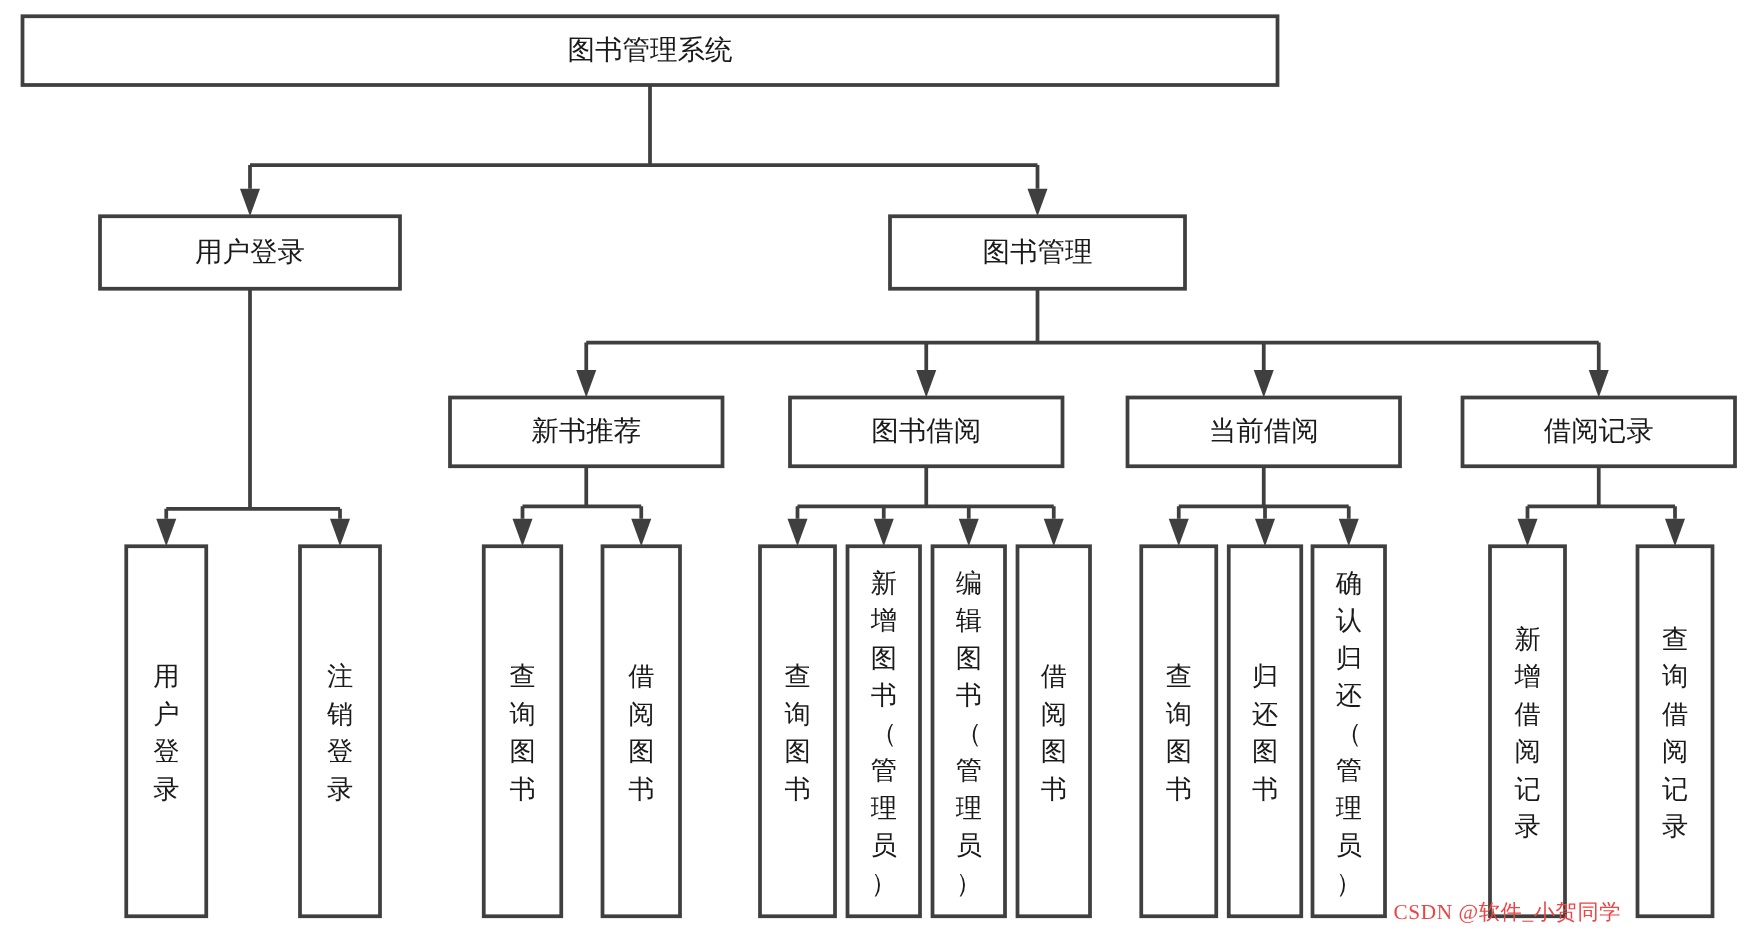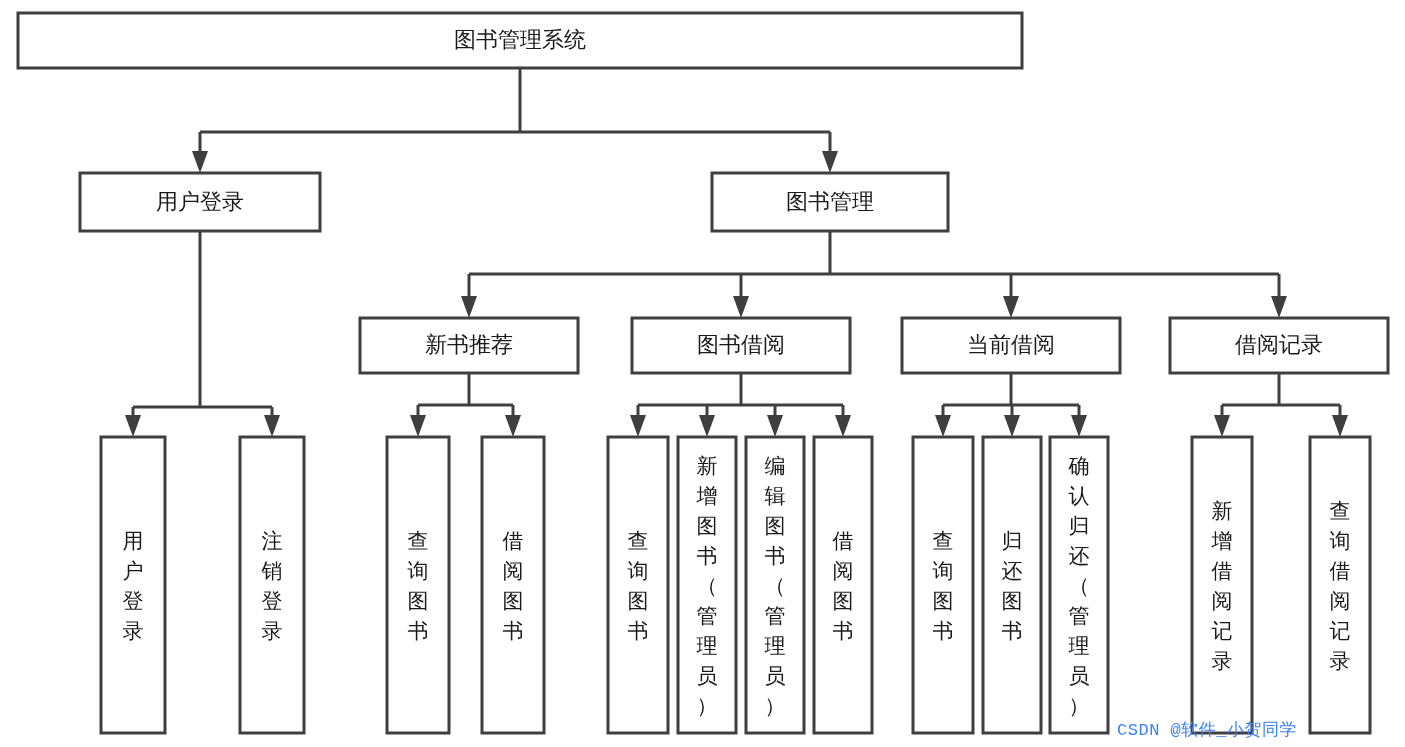--- a/index.html
+++ b/index.html
@@ -52,23 +52,23 @@
   .node-label-v {
     font-family: "Liberation Sans", "DejaVu Sans", sans-serif;
     font-size: 21px;
     fill: #1a1a1a;
     text-anchor: middle;
   }
   .watermark {
     position: absolute;
     right: 10px;
     bottom: 6px;
-    font-family: Liberation Mono, monospace;
+    font-family: Liberation Serif, serif;
     font-size: 17px;
-    color: #3b82f6;
+    color: #ef4444;
     white-space: nowrap;
     letter-spacing: 0.5px;
     user-select: none;
   }
 </style>
 </head>
 <body>
 
 <div id="diagram-root">
   <svg class="canvas" viewBox="0 0 1405 747" xmlns="http://www.w3.org/2000/svg">

